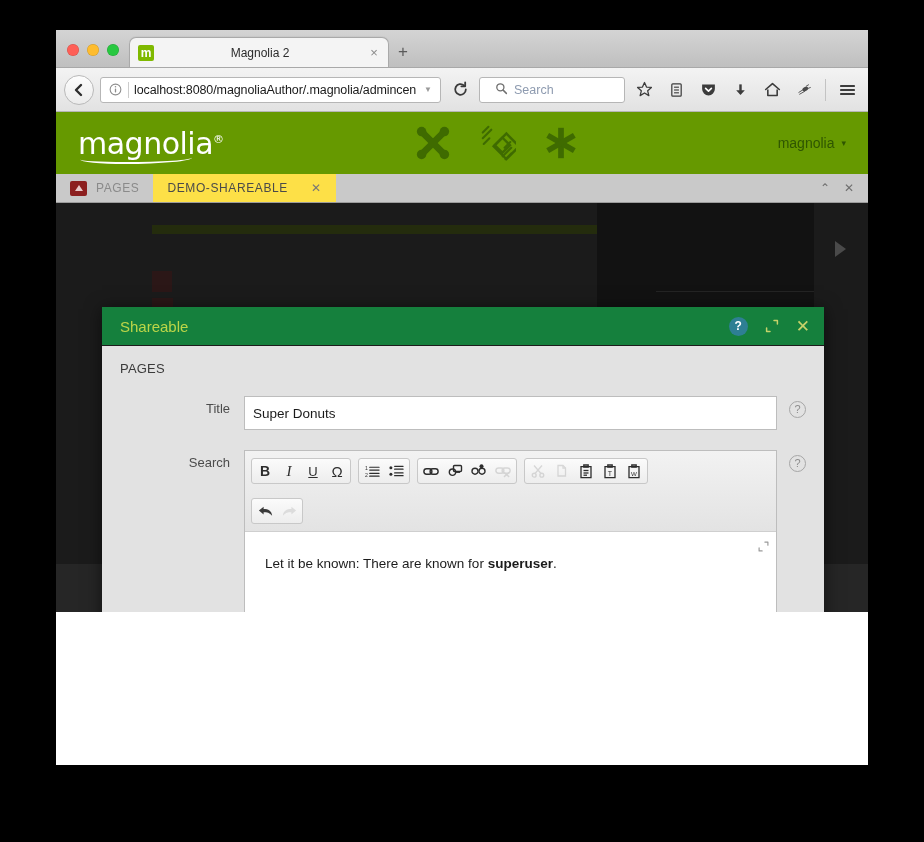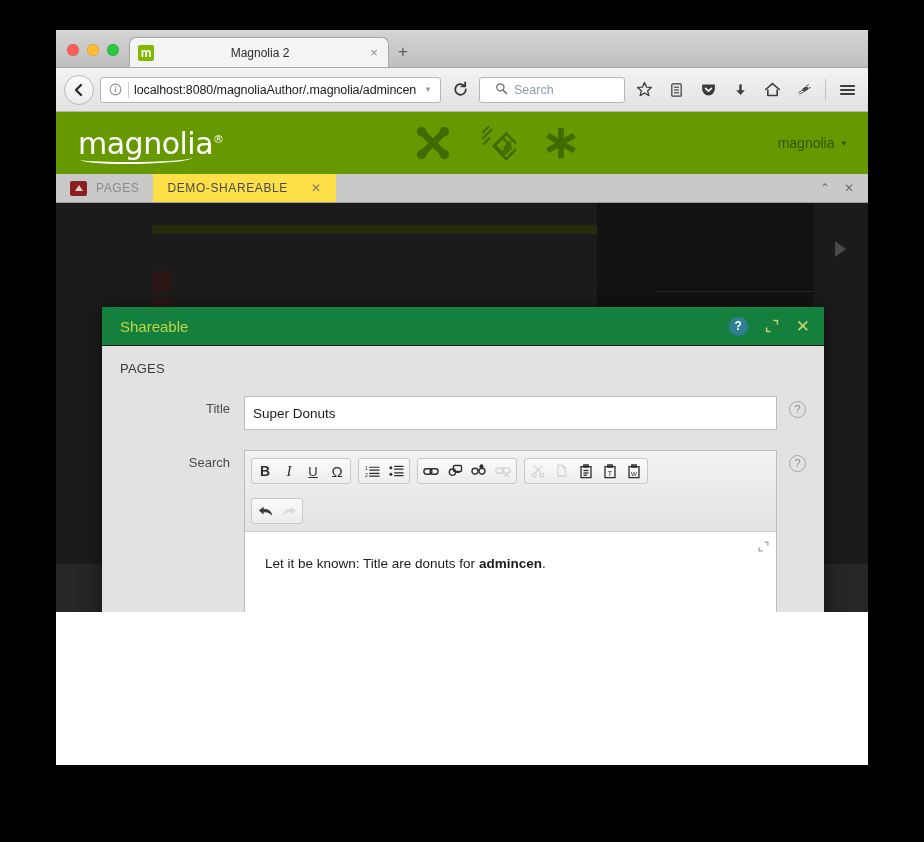--- a/index.html
+++ b/index.html
@@ -687,21 +687,21 @@
                   </div>
                 </div>
 
                 <div id="editor-content">
                   <span id="editor-resize-icon">
                     <svg width="11" height="11" viewBox="0 0 12 12" aria-hidden="true">
                       <path d="M7.5 1.2 h3.3 v3.3" fill="none" stroke="#9a9a9a" stroke-width="1.3" stroke-linecap="round" stroke-linejoin="round"></path>
                       <path d="M4.5 10.8 H1.2 V7.5" fill="none" stroke="#9a9a9a" stroke-width="1.3" stroke-linecap="round" stroke-linejoin="round"></path>
                     </svg>
                   </span>
-                  <p id="editor-message"><span>Let it be known: Title are donuts for </span><strong>admincen</strong><span>.</span></p>
+                  <p id="editor-message"><span>Let it be known: There are known for </span><strong>superuser</strong><span>.</span></p>
                 </div>
               </div>
 
             </div>
             <div class="form-help">?</div>
           </div>
         </div>
 
       </div>
 

